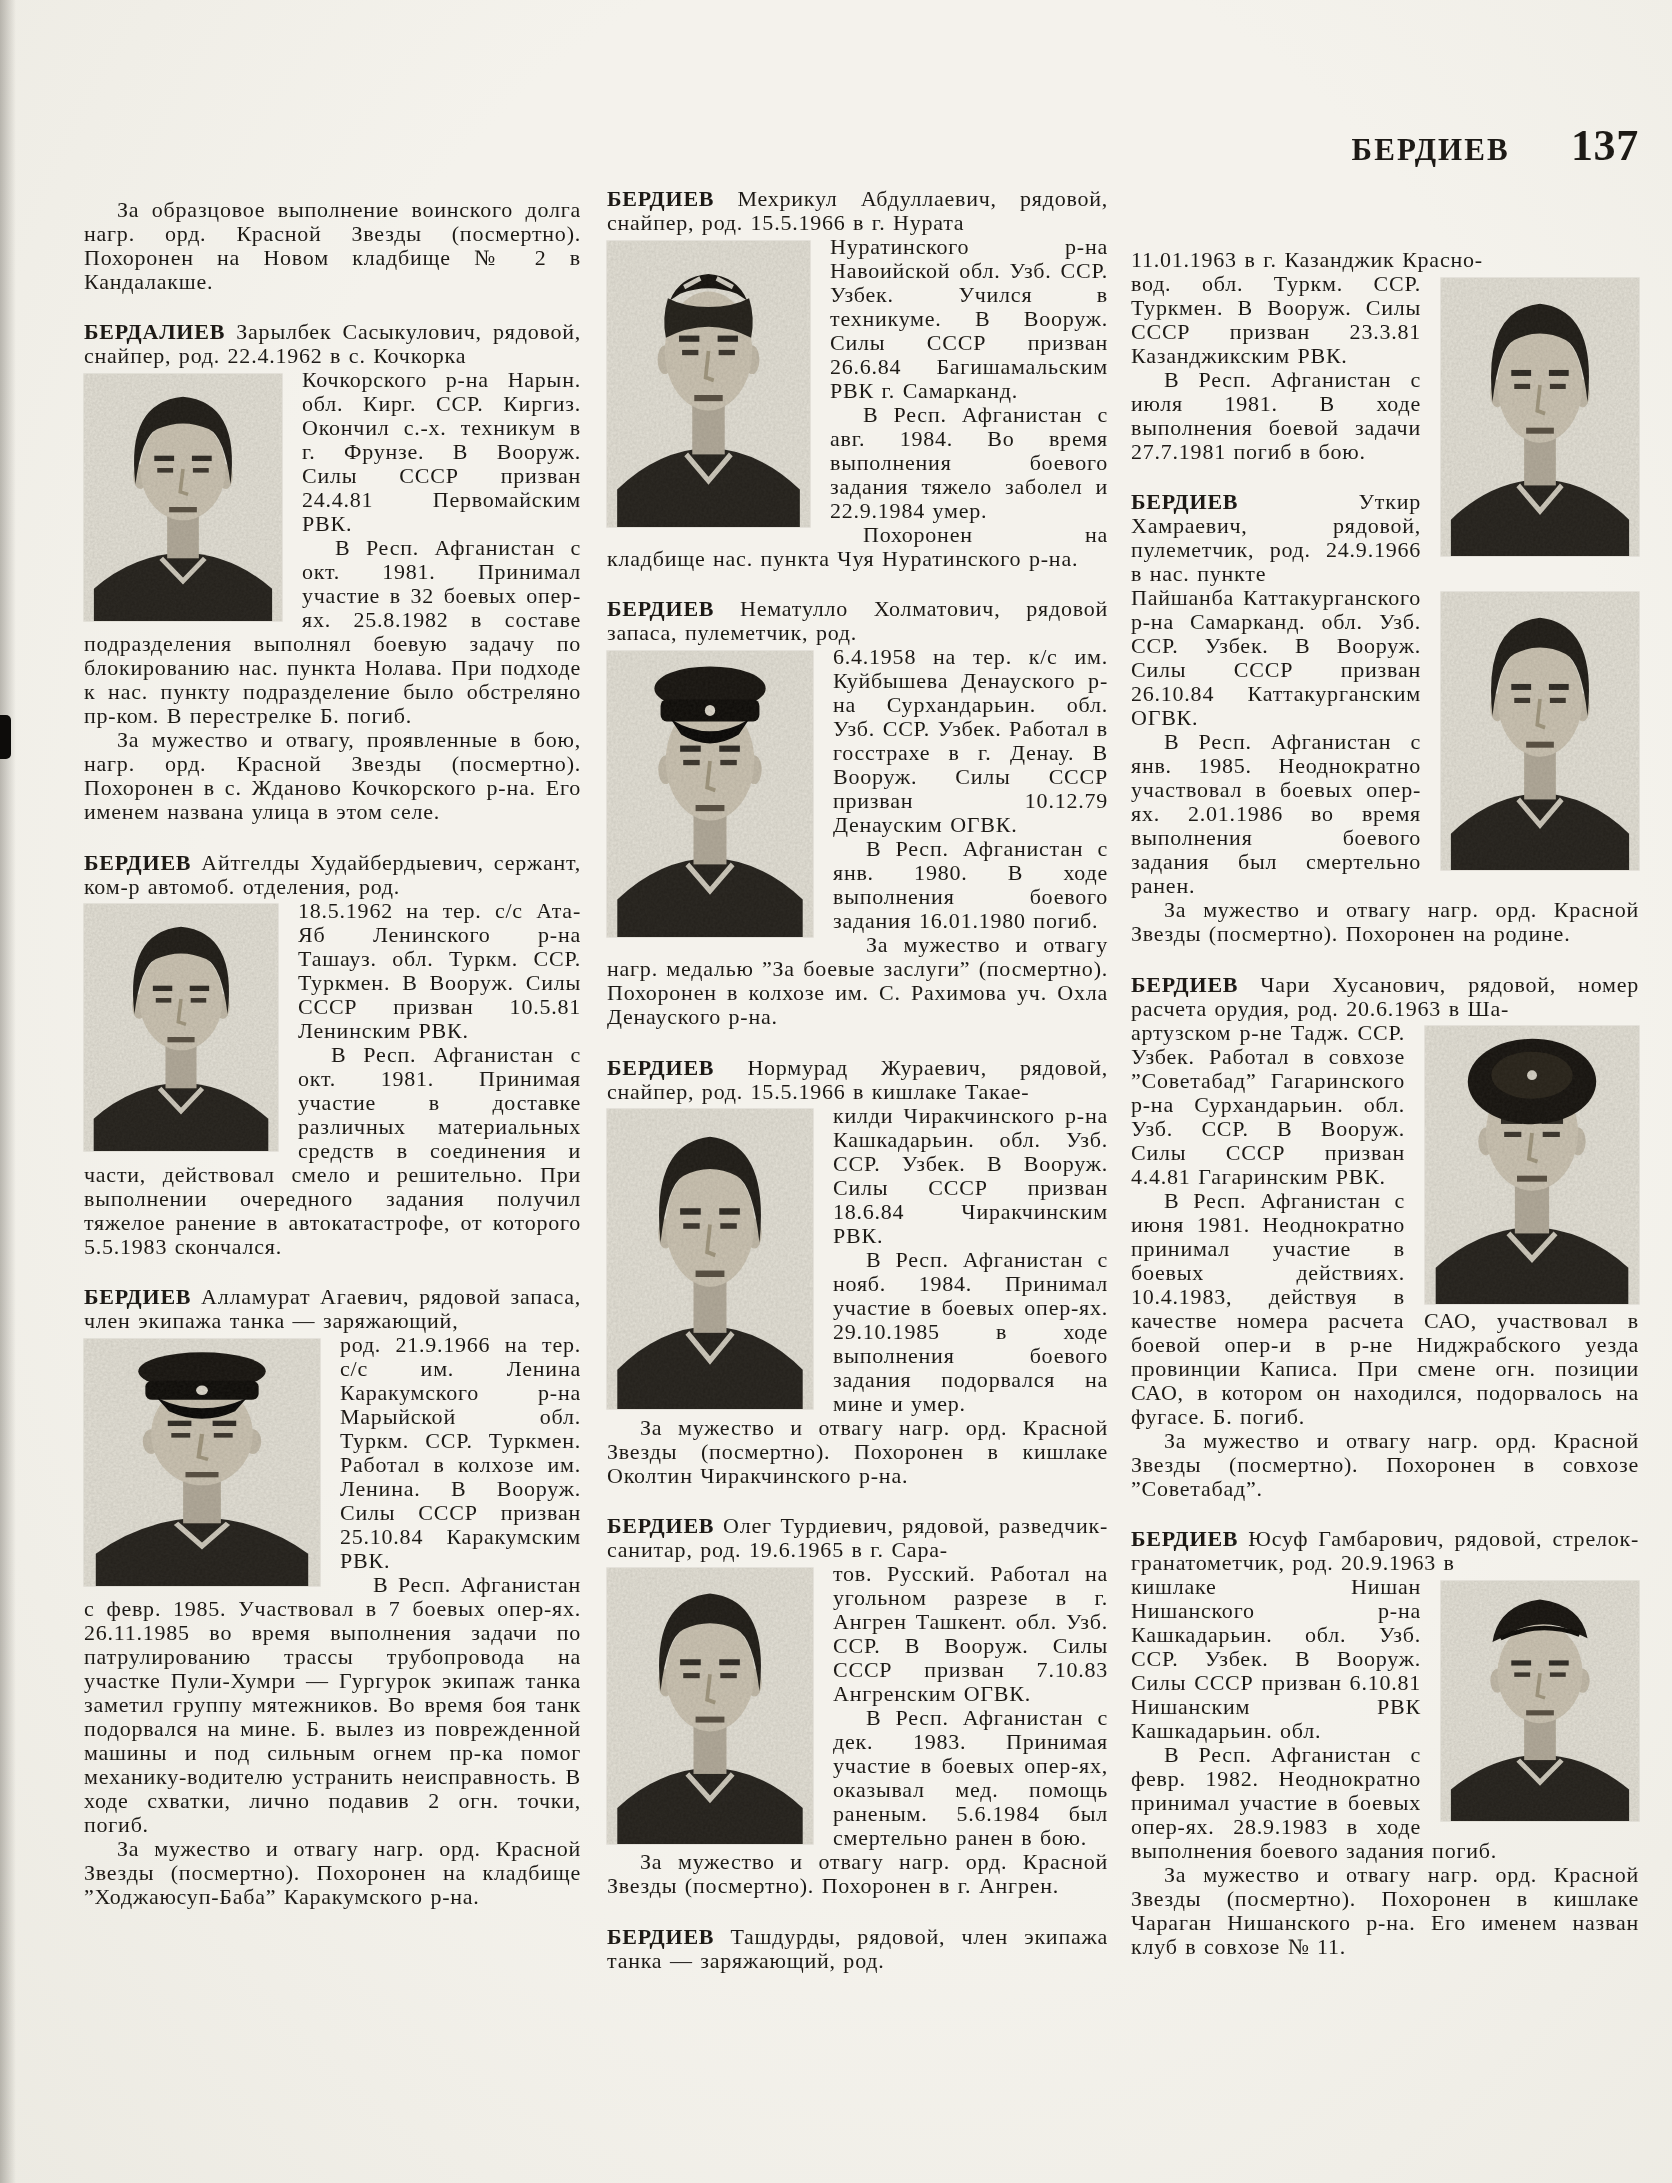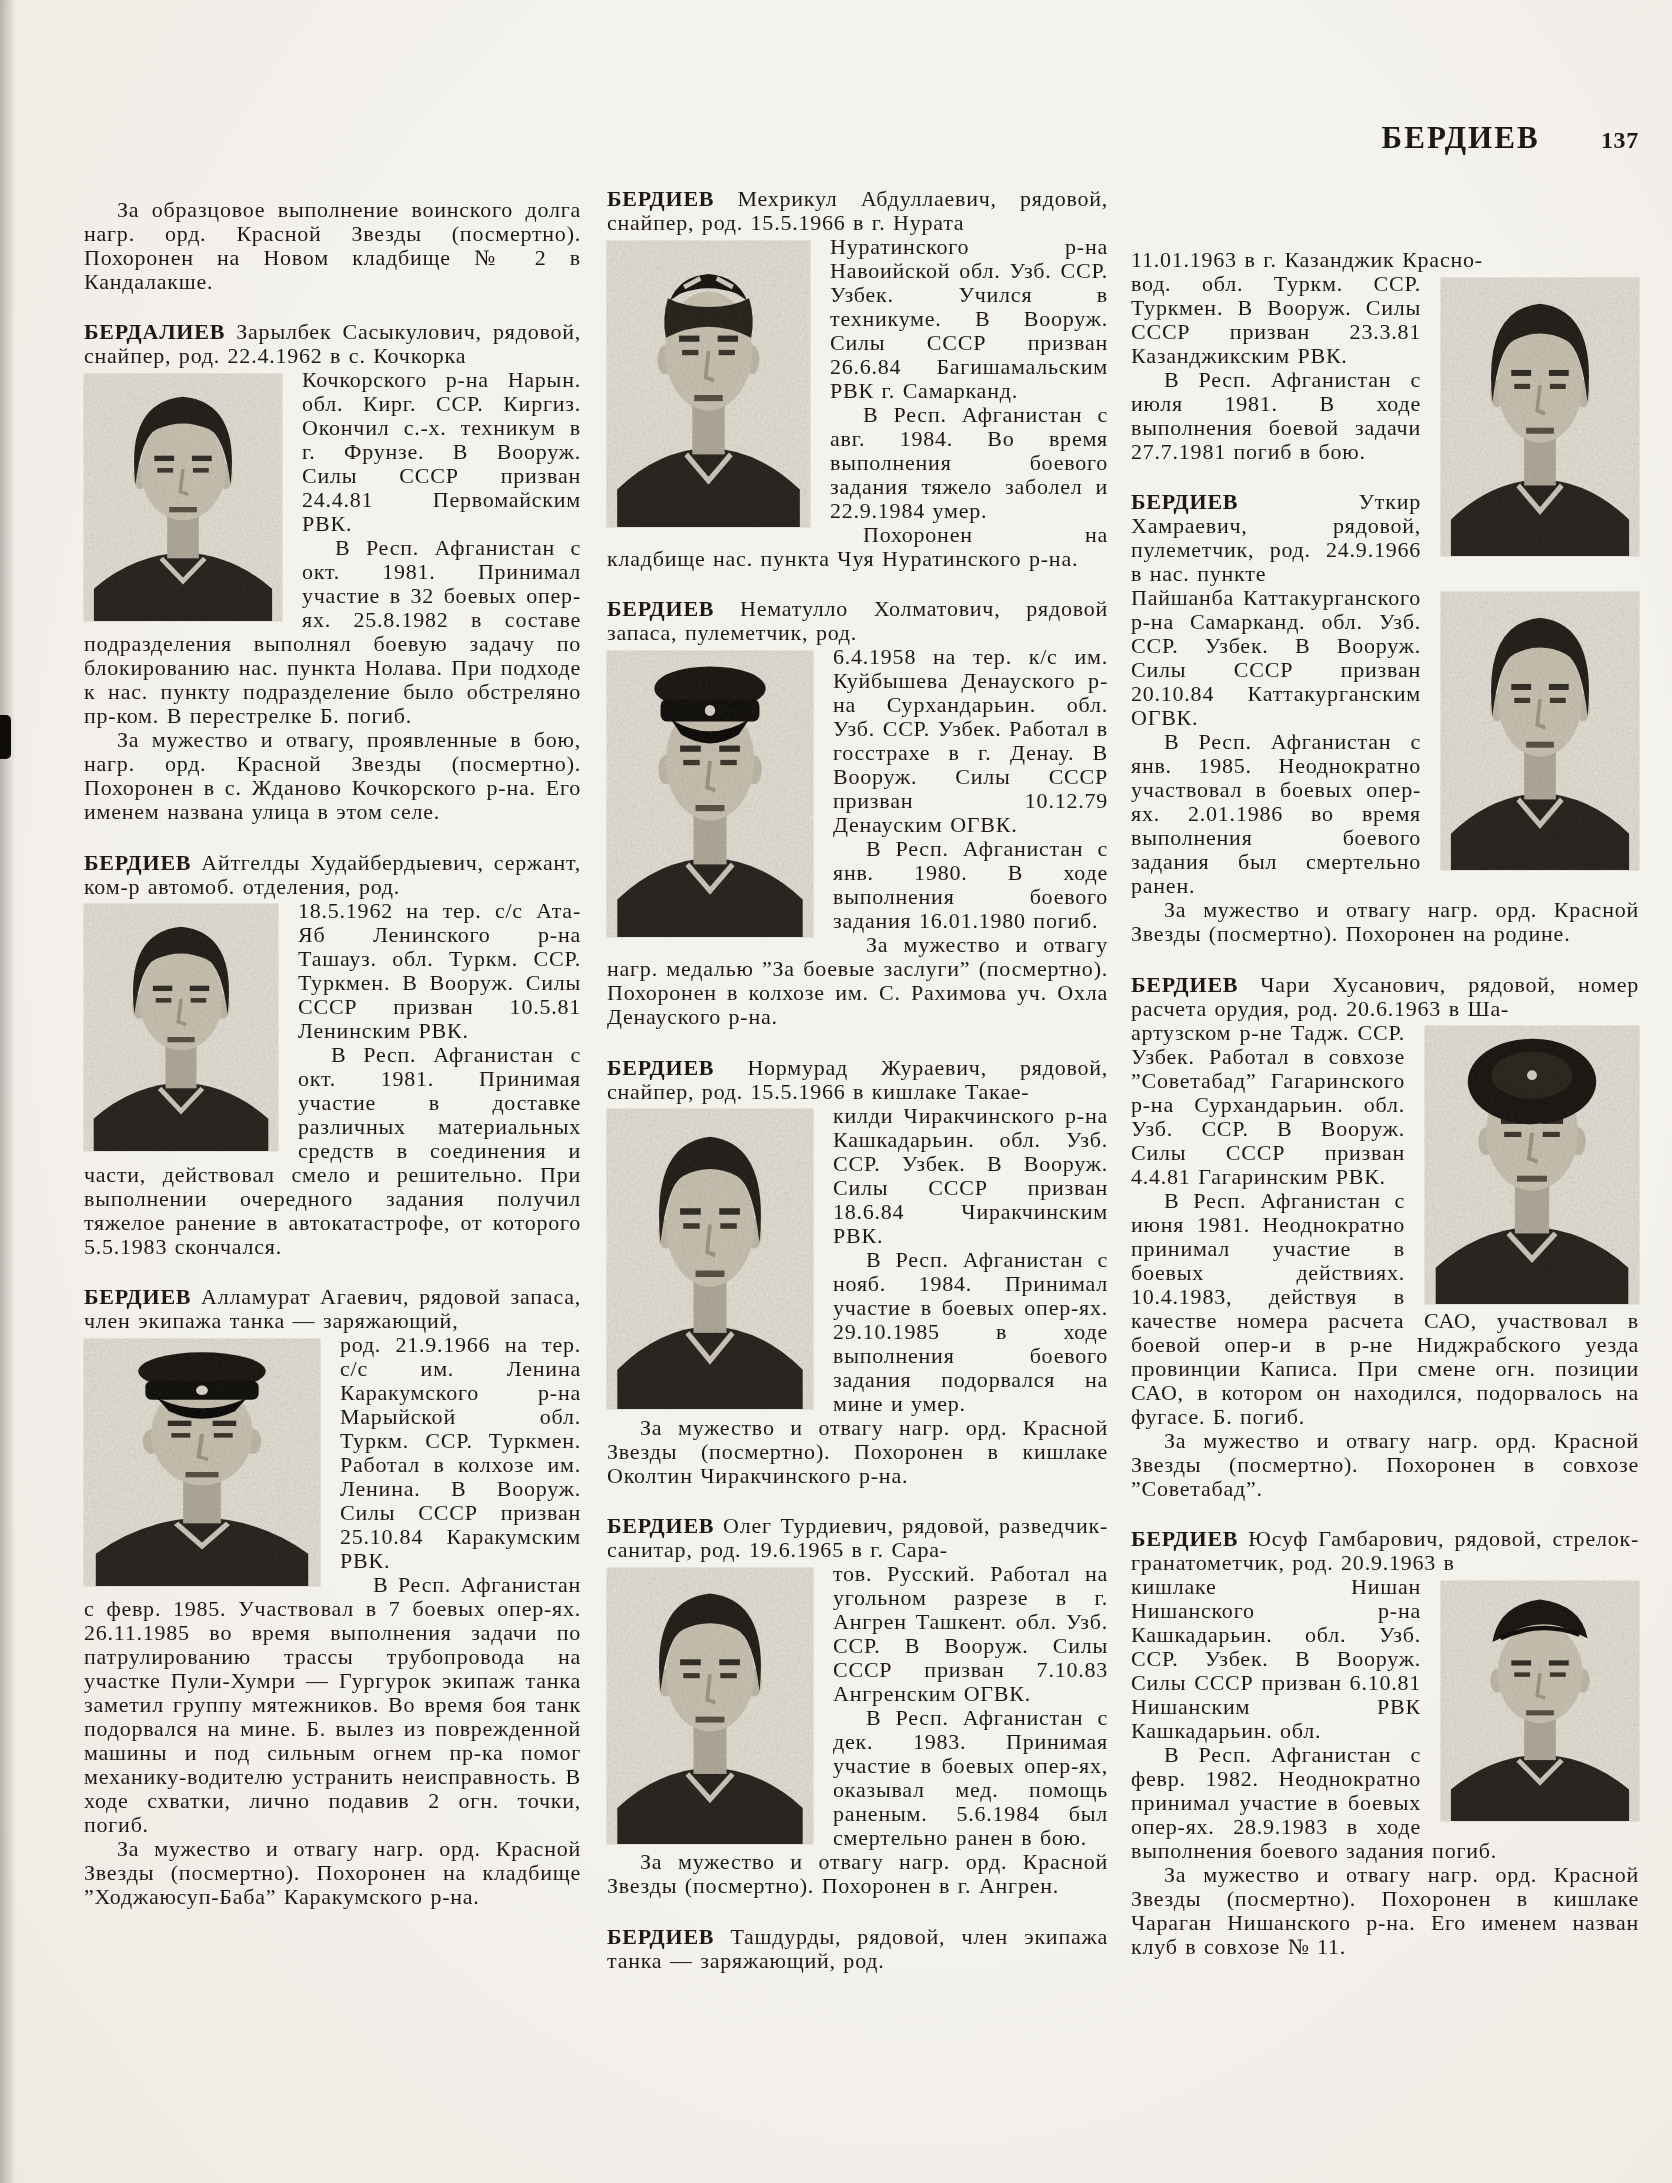--- a/index.html
+++ b/index.html
@@ -9,21 +9,21 @@
     font-family:"Liberation Serif","DejaVu Serif",serif;
     color:#1d1a16;
   }
   .edge-shadow{position:absolute;left:0;top:0;width:15.7px;height:100%;
     background:linear-gradient(90deg,rgba(55,50,42,.30),rgba(55,50,42,0));}
   .scan-blob{position:absolute;left:0;top:715px;width:10.7px;height:44px;
     background:#0d0c0a;border-radius:0 5px 5px 0;}
   .hdr{position:absolute;left:1129px;top:120px;width:510px;text-align:right;
     font-weight:bold;letter-spacing:2.1px;white-space:nowrap;}
   .hdr .word{font-size:31px;margin-right:61px;}
-  .hdr .num{font-size:24px;letter-spacing:0.7px;text-align:center;}
+  .hdr .num{font-size:44px;letter-spacing:0.7px;text-align:center;}
   .col{position:absolute;text-align:justify;font-size:22px;line-height:24px;
     letter-spacing:.035em;word-spacing:.06em;}
   #col-1{left:84px;top:198px;width:497px;}
   #col-2{left:607px;top:187px;width:501px;}
   #col-3{left:1131px;top:248px;width:508px;}
   .entry{margin:0;}
   .entry + .entry{margin-top:26.4px;}
   .entry p{margin:0;padding:0;}
   p.ind{text-indent:33px;}
   p.spaced{letter-spacing:.17em;}
@@ -284,21 +284,21 @@
           <rect x="35.5" y="43" width="10" height="2.8" fill="#2c2822"></rect>
           <rect x="54.5" y="43" width="10" height="2.8" fill="#2c2822"></rect>
           <rect x="37" y="49.5" width="8" height="2.4" fill="#39332b"></rect>
           <rect x="55" y="49.5" width="8" height="2.4" fill="#39332b"></rect>
           <path d="M50,50 L48.6,62 L52.6,63.4" stroke="#a1977f" stroke-width="1.8" fill="none"></path>
           <rect x="43" y="70" width="14" height="2.8" fill="#574e41"></rect>
           <path d="M26,58 Q21,15 50,12 Q79,15 74,58 Q71,33 63,29 Q50,23 37,29 Q29,33 26,58 Z" fill="#1e1b16"></path>
           <rect width="100" height="130" filter="url(#grain)" opacity="0.35"></rect>
         </svg>
       </div>
-      <p class="cont">Пайшанба Каттакурганского р-на Самарканд. обл. Узб. ССР. Узбек. В Вооруж. Силы СССР призван 20.10.84 Каттакурганским ОГВК.</p>
+      <p class="cont">Пайшанба Каттакурганского р-на Самарканд. обл. Узб. ССР. Узбек. В Вооруж. Силы СССР призван 26.10.84 Каттакурганским ОГВК.</p>
       <p class="ind">В Респ. Афганистан с янв. 1985. Неоднократно участвовал в боевых опер-ях. 2.01.1986 во время выполнения боевого задания был смертельно ранен.</p>
       <p class="ind">За мужество и отвагу нагр. орд. Красной Звезды (посмертно). Похоронен на родине.</p>
     </div>
     <div class="entry">
       <p class="lead"><b class="surname">БЕРДИЕВ</b> Чари Хусанович, рядовой, номер расчета орудия, род. 20.6.1963 в Ша-</p>
       <div class="photo right" style="width: 214px; height: 278px;">
         <svg xmlns="http://www.w3.org/2000/svg" viewBox="0 0 100 130" preserveAspectRatio="none">
           <rect width="100" height="130" fill="#e4e1d7"></rect>
           <path d="M5,130 L5,113 Q25,95 50,94 Q75,95 95,113 L95,130 Z" fill="#23201b"></path>
           <path d="M39,97 L50,109 L61,97" stroke="#cfcabd" stroke-width="2.5" fill="none"></path>

